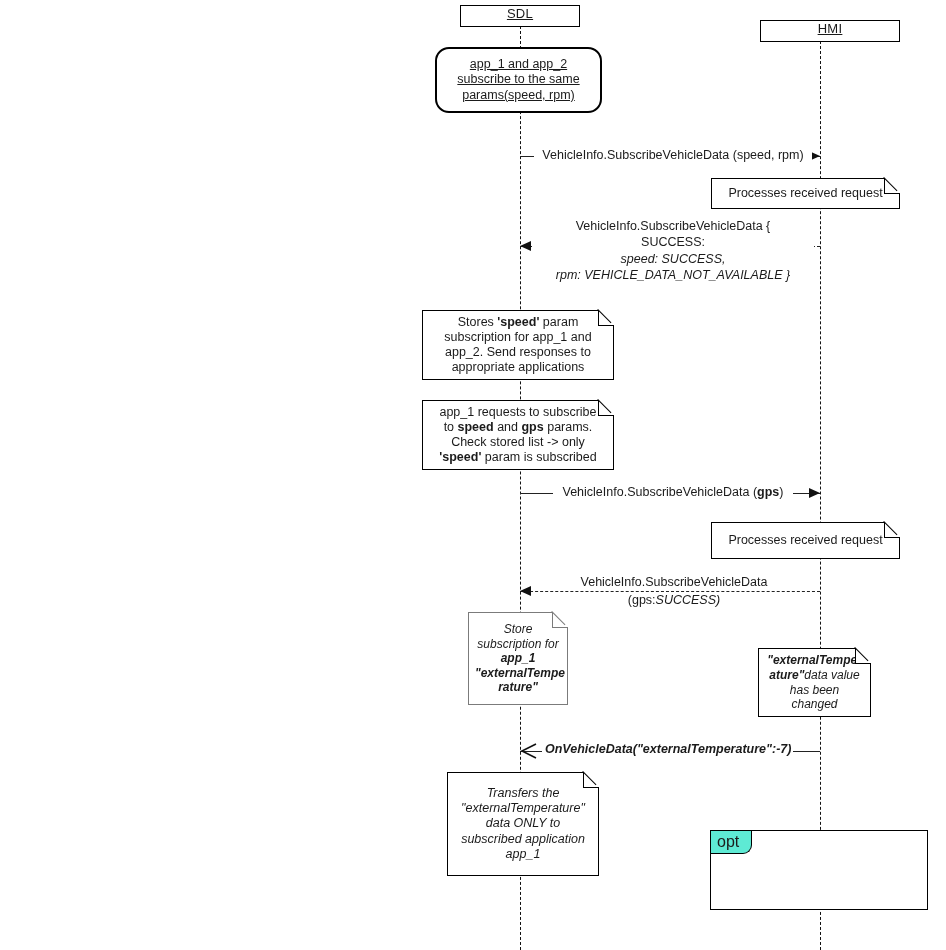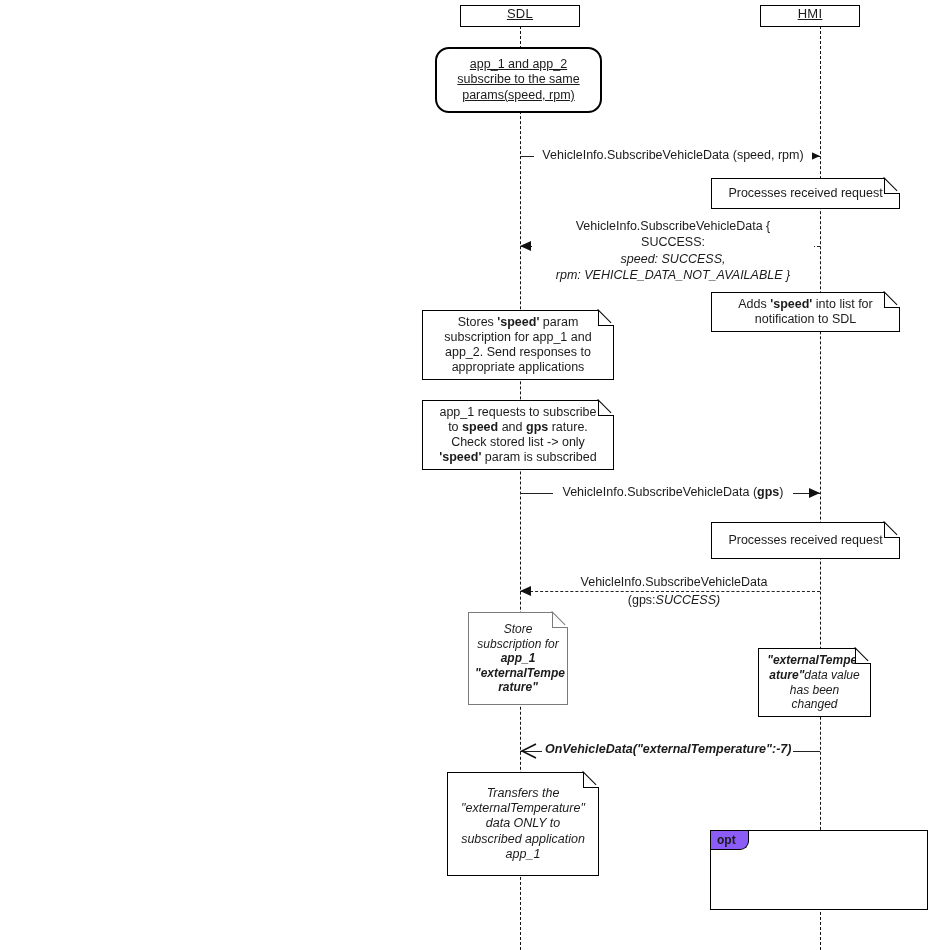--- a/index.html
+++ b/index.html
@@ -143,25 +143,24 @@
     border: 1.5px solid #000;
     background: #fff;
   }
   .frag-label {
     position: absolute;
     left: 0;
     top: 0;
     border-right: 1.5px solid #000;
     border-bottom: 1.5px solid #000;
     border-bottom-right-radius: 9px;
-    background: #8b5cf6;
-    font-size: 12px;
+    background: #5eead4;
+    font-size: 16px;
     padding: 2px 12px 2px 6px;
     color: #1b1b1b;
-    font-weight: bold;
   }
   .frag-body {
     position: absolute;
     left: 6px;
     right: 5px;
     font-size: 12.5px;
     line-height: 1.28;
     color: #1b1b1b;
   }
   .frag-body .cond { color: #3a3a3a; }
@@ -171,21 +170,21 @@
 <body>
 
 <div id="canvas">
 
   <div class="lifeline-line" style="left:520px; top:26px; height:924px;"></div>
   <div class="lifeline-line" style="left:820px; top:26px; height:924px;"></div>
 
   <div class="lifeline-head" style="left:460px; top:5px; width:120px; height:22px;">
     <span>SDL</span>
   </div>
-  <div class="lifeline-head" style="left:760px; top:5px; width:100px; height:22px;">
+  <div class="lifeline-head" style="left:760px; top:20px; width:140px; height:22px;">
     <span>HMI</span>
   </div>
 
   <div class="note rounded" style="left:435px; top:47px; width:167px; height:66px;">
     <div class="inner">
       <div>app_1 and app_2</div>
       <div>subscribe to the same</div>
       <div>params(speed, rpm)</div>
     </div>
   </div>
@@ -210,48 +209,39 @@
       <div>VehicleInfo.SubscribeVehicleData {</div>
       <div>SUCCESS:</div>
       <div style="height:2px;"></div>
     </div>
     <div class="label" style="left:12px; top:6px; width:276px; text-align:center; line-height:1.25; font-style:italic;">
       <div>speed: SUCCESS,</div>
       <div>rpm: VEHICLE_DATA_NOT_AVAILABLE }</div>
     </div>
   </div>
 
-  <div class="note" style="left:711px; top:292px; width:189px; height:40px;">
-    <span class="fold"></span>
-    <div class="inner">
-      <div>
-        <span>Adds </span><b>'speed'</b><span> into list for</span>
-      </div>
-      <div>notification to SDL</div>
-    </div>
-  </div>
 
   <div class="note" style="left:422px; top:310px; width:192px; height:70px;">
     <span class="fold"></span>
     <div class="inner">
       <div>
         <span>Stores </span><b>'speed'</b><span> param</span>
       </div>
       <div>subscription for app_1 and</div>
       <div>app_2. Send responses to</div>
       <div>appropriate applications</div>
     </div>
   </div>
 
   <div class="note" style="left:422px; top:400px; width:192px; height:70px;">
     <span class="fold"></span>
     <div class="inner">
       <div>app_1 requests to subscribe</div>
       <div>
-        <span>to </span><b>speed</b><span> and </span><b>gps</b><span> rature.</span>
+        <span>to </span><b>speed</b><span> and </span><b>gps</b><span> params.</span>
       </div>
       <div>Check stored list -&gt; only</div>
       <div>
         <b>'speed'</b><span> param is subscribed</span>
       </div>
     </div>
   </div>
 
   <div class="msg" style="left:520px; top:493px; width:300px;">
     <div class="line" style="width:300px;"></div>

